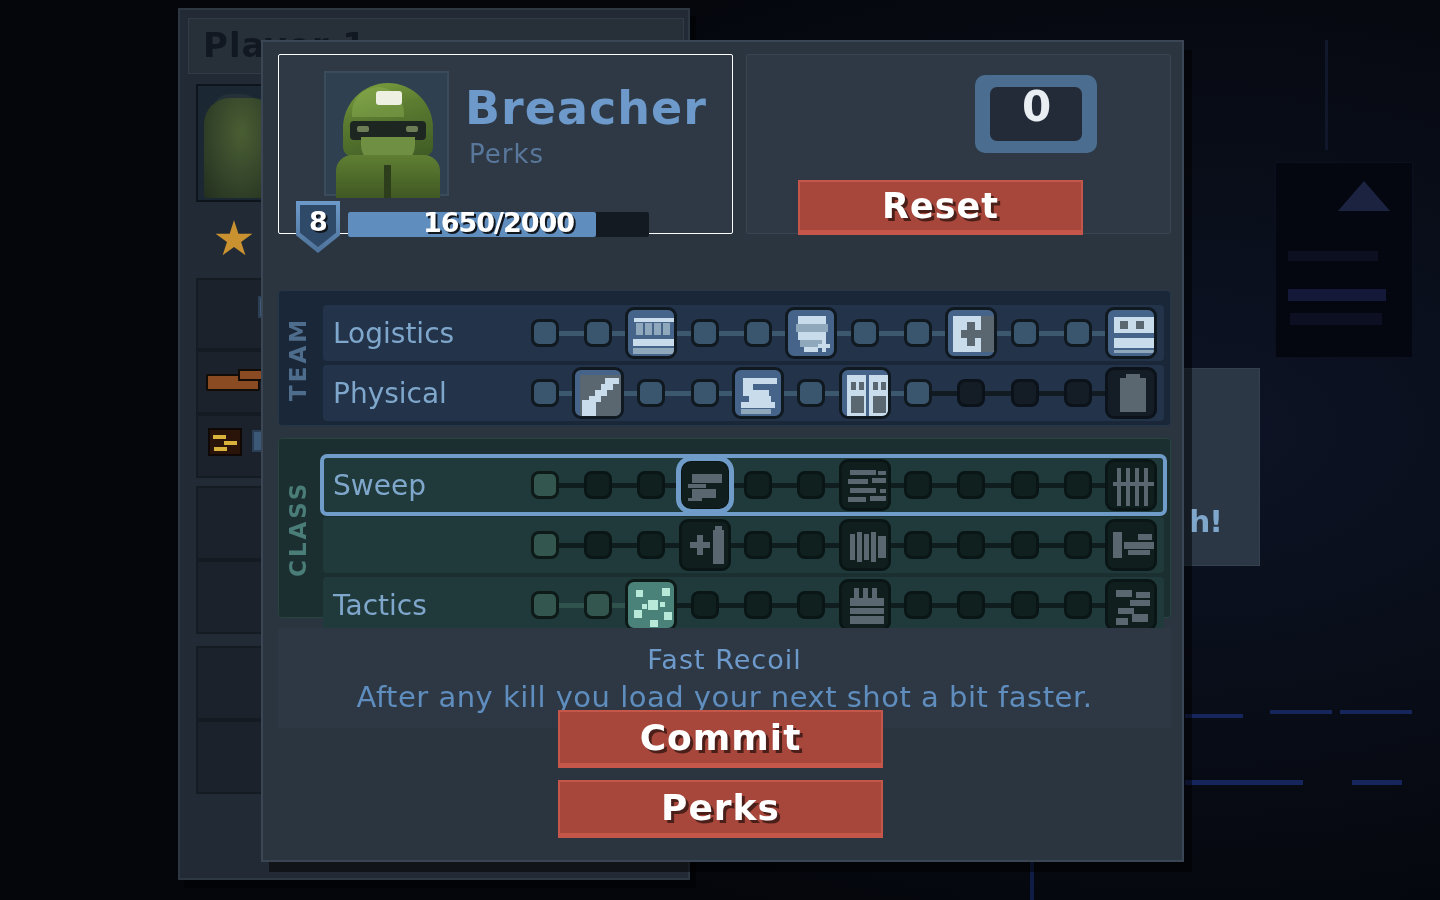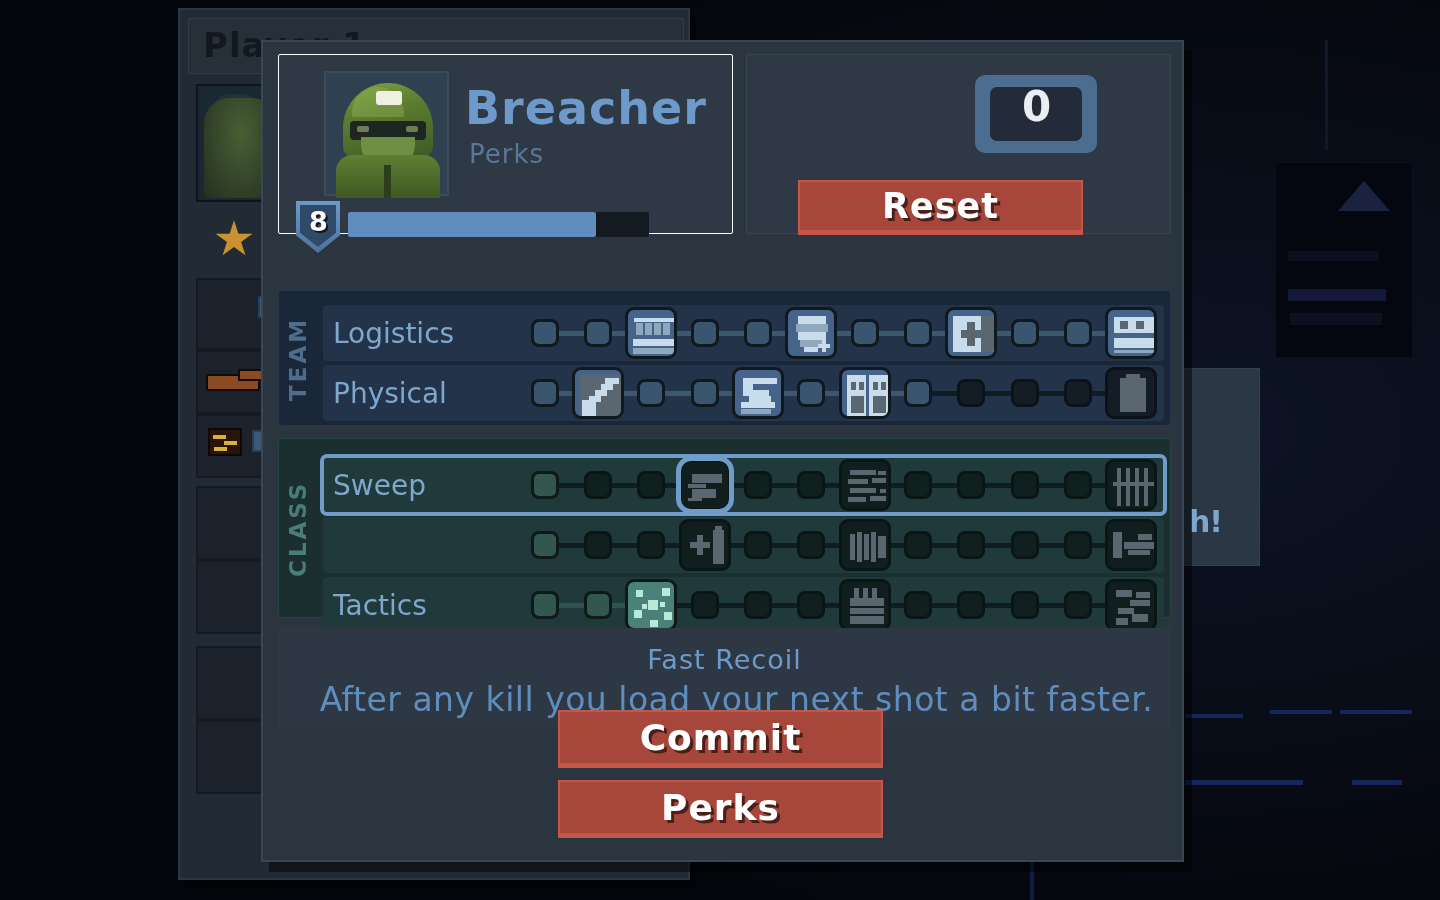--- a/index.html
+++ b/index.html
@@ -447,23 +447,23 @@
   #desc-title {
     position: absolute;
     left: 0; top: 16px; width: 893px;
     text-align: center;
     font-size: 27px;
     color: #6d9acb;
     letter-spacing: 1px;
   }
   #desc-text {
     position: absolute;
-    left: 12px; top: 52px; width: 893px;
+    left: 0; top: 52px; width: 893px;
     text-align: center;
-    font-size: 33px;
+    font-size: 29px;
     color: #5f8dbe;
     letter-spacing: 0.5px;
   }
 
   
   .modal-button {
     position: absolute;
     left: 295px;
     width: 325px; height: 58px;
     background: #a7473b;
@@ -561,20 +561,21 @@
       <div id="char-subtitle">Perks</div>
     </div>
 
     <div id="level-shield">
         <div class="inner"></div>
       </div>
     <div id="level-value">8</div>
     <div id="xp-bar-track">
       <div id="xp-bar-fill" style="width: 248.325px;"></div>
     </div>
+    <div id="xp-bar-text">1650/2000</div>
 
     <div id="points-card">
       <div id="points-box">
           <div class="well"></div>
         </div>
       <div id="points-value">0</div>
       <div id="reset-button">
         <div class="lbl">Reset</div>
       </div>
     </div>

